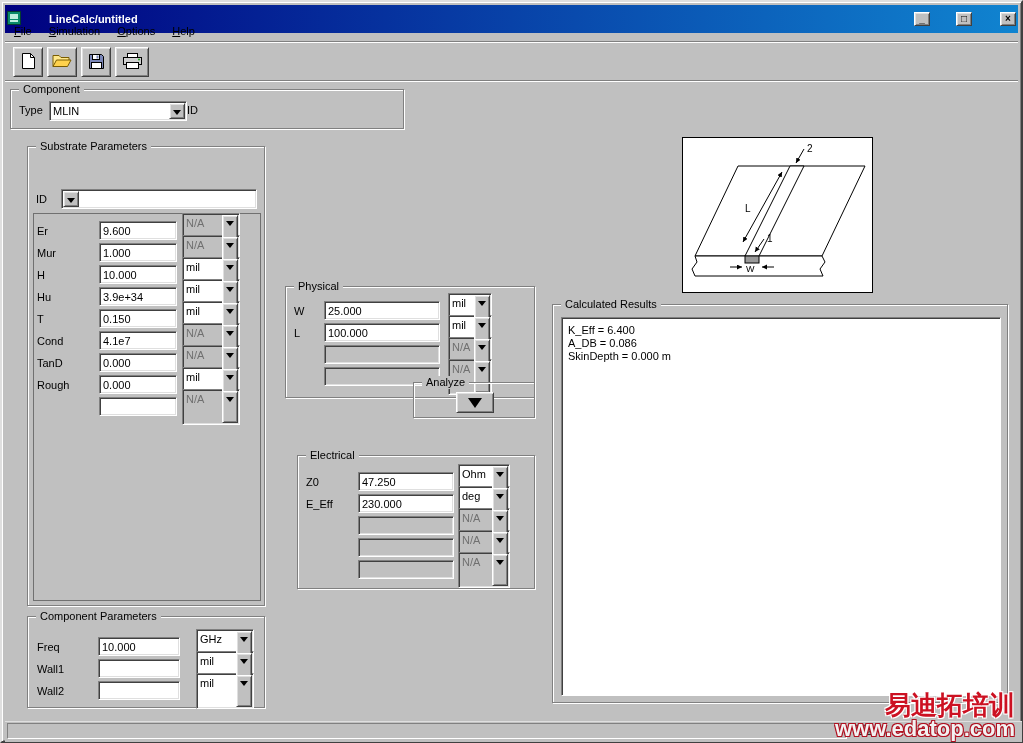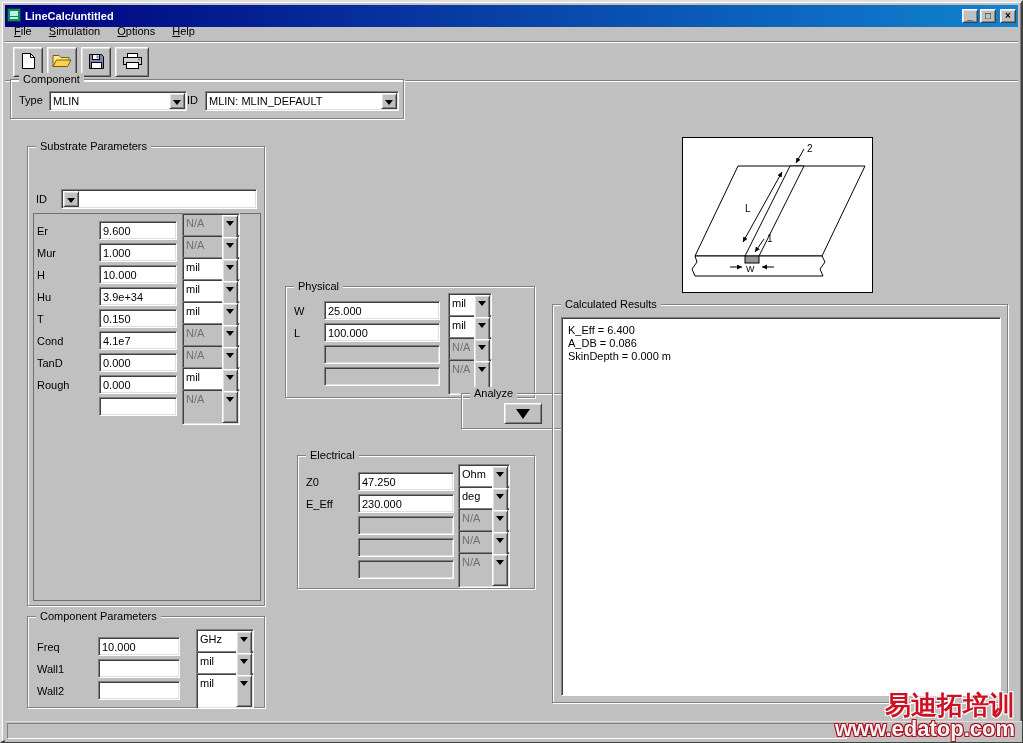--- a/index.html
+++ b/index.html
@@ -4,23 +4,23 @@
 <style>
   * { margin:0; padding:0; box-sizing:border-box; }
   html,body { width:1023px; height:743px; overflow:hidden; }
   body { font-family:"Liberation Sans", sans-serif; font-size:11px; color:#000; background:#808080; }
 
   .win { position:relative; width:1023px; height:743px; background:#c0c0c0;
          border:2px solid; border-color:#dfdfdf #404040 #404040 #dfdfdf;
          box-shadow: inset 1px 1px 0 #ffffff, inset -1px -1px 0 #808080; }
 
   
-  .titlebar { position:absolute; left:3px; top:3px; right:3px; height:22px;
+  .titlebar { position:absolute; left:3px; top:3px; right:3px; height:28px;
               background:linear-gradient(to right,#000080,#1084d0);
-              display:flex; align-items:center; padding:0 2px; }
+              display:flex; align-items:center; padding:0 2px;gap:24px; }
   .title-text { color:#fff; font-weight:bold; font-size:11px; margin-left:4px; flex:1;
                 white-space:nowrap; overflow:hidden; }
   .tb-btn { width:16px; height:14px; background:#c0c0c0; border:1px solid;
             border-color:#ffffff #404040 #404040 #ffffff;
             box-shadow: inset 1px 1px 0 #dfdfdf, inset -1px -1px 0 #808080;
             font-size:10px; line-height:11px; text-align:center; margin-left:2px;
             font-weight:bold; cursor:default; }
   .tb-btn.close { margin-left:4px; }
 
   
@@ -36,26 +36,26 @@
               box-shadow: inset 1px 1px 0 #dfdfdf, inset -1px -1px 0 #808080;
               display:flex; align-items:center; justify-content:center; cursor:default; }
   #btn-new{left:8px;} #btn-open{left:42px;} #btn-save{left:76px;} #btn-print{left:110px; width:34px;}
 
   
   .group { position:absolute; border:1px solid #808080;
            box-shadow: inset 1px 1px 0 #ffffff, 1px 1px 0 #ffffff; }
   .legend { position:absolute; top:-7px; left:8px; background:#c0c0c0; padding:0 4px;
             height:13px; line-height:13px; white-space:nowrap; }
 
-  #grp-component  { left:8px;   top:77px;  width:394px; height:40px; }
+  #grp-component  { left:8px;   top:87px;  width:394px; height:40px; }
   #grp-substrate  { left:25px;  top:144px; width:238px; height:460px; }
   #grp-comp-params{ left:25px;  top:614px; width:238px; height:92px; }
   #grp-physical   { left:283px; top:284px; width:250px; height:112px; }
   #grp-synth      { left:283px; top:402px; width:122px; height:36px; }
-  #grp-analyze    { left:411px; top:391px; width:122px; height:36px;margin-left:48px; }
+  #grp-analyze    { left:411px; top:380px; width:122px; height:36px; }
   #grp-electrical { left:295px; top:453px; width:238px; height:134px; }
   #grp-results    { left:550px; top:302px; width:456px; height:399px; }
 
   
   .tfield { background:#fff; border:1px solid; border-color:#808080 #ffffff #ffffff #808080;
             box-shadow: inset 1px 1px 0 #404040, inset -1px -1px 0 #dfdfdf;
             font:11px "Liberation Sans", sans-serif; padding:1px 3px; height:19px; outline:none; }
   .tfield.disabled { background:#c0c0c0; color:#707070; }
   .combo { display:flex; align-items:stretch; height:20px; background:#fff; border:1px solid;
            border-color:#808080 #ffffff #ffffff #808080;
@@ -204,24 +204,20 @@
   <div class="etch" id="etch2"></div>
 
   <div class="group" id="grp-component">
     <span class="legend">Component</span>
     <span class="lbl" id="lbl-type">Type</span>
     <span class="combo" id="combo-type">
       <span class="txt">MLIN</span>
       <span class="cbtn"></span>
     </span>
     <span class="lbl" id="lbl-compid">ID</span>
-    <span class="combo" id="combo-compid">
-      <span class="txt">MLIN: MLIN_DEFAULT</span>
-      <span class="cbtn"></span>
-    </span>
   </div>
 
   <div class="group" id="grp-substrate">
     <span class="legend">Substrate Parameters</span>
     <span id="lbl-sub-id">ID</span>
     <span class="combo" id="combo-msub">
       <span class="cbtn"></span>
     </span>
     <div id="sub-frame"></div>
     <div class="rows" id="sub-rows">

